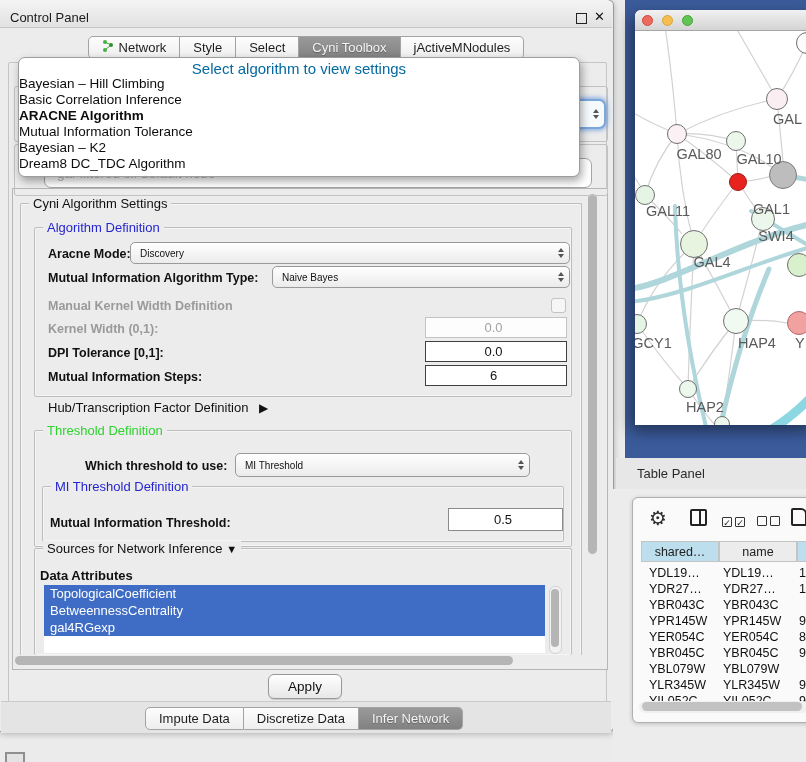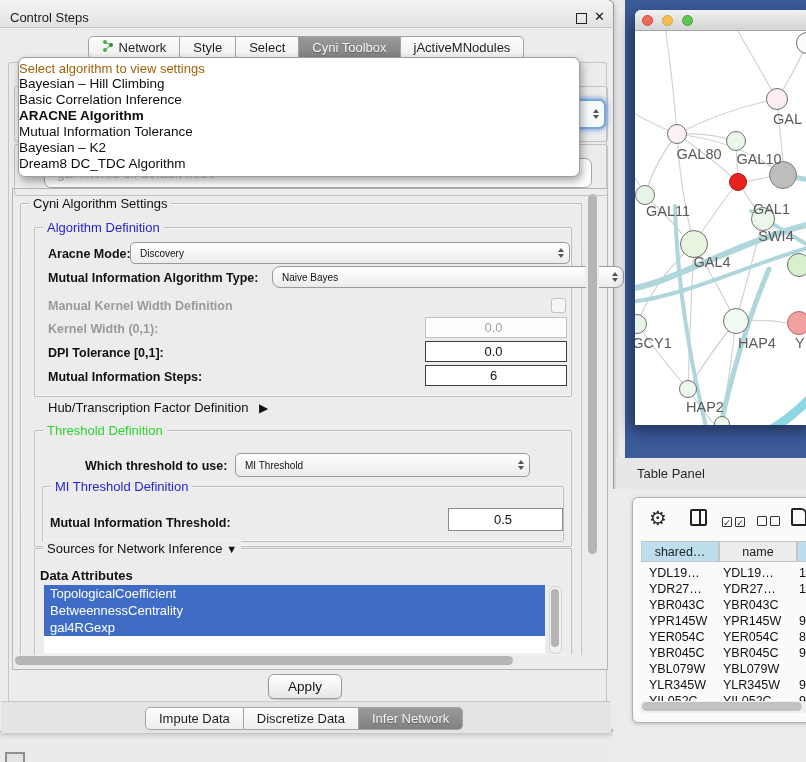--- a/index.html
+++ b/index.html
@@ -39,21 +39,21 @@
   .ghost1{left:14px;top:86px;width:592px;height:54px;border:1px solid #c2c2c2;border-radius:3px;z-index:2;}
   .ghost-combo-focus{left:60px;top:99px;width:542px;height:26px;border:2px solid #7aa8dc;border-radius:7px;
     background:#f7fafd;box-shadow:0 0 5px 1px rgba(100,150,220,.85);z-index:2;}
   .ghost2{left:14px;top:144px;width:592px;height:50px;border:1px solid #c2c2c2;border-radius:3px;z-index:2;}
   .ghost-combo2{left:44px;top:158px;width:548px;height:30px;border:1px solid #a5a5a5;border-radius:7px;
     background:#fff;z-index:3;color:#b4b4b4;font-size:13.5px;line-height:30px;padding-left:12px;box-sizing:border-box;}
 
   
   .algo-popup{left:18px;top:57px;width:562px;height:120px;background:#fff;border:1px solid #9d9d9d;
     border-radius:7px;box-shadow:2px 4px 9px rgba(0,0,0,.35);z-index:30;padding-top:3px;box-sizing:border-box;}
-  .popup-header{height:15px;line-height:15px;text-align:left;color:#a16207;font-size:13px;}
+  .popup-header{height:15px;line-height:15px;text-align:center;color:#0369a1;font-size:15px;}
   .popup-item{height:16px;line-height:16px;font-size:13.5px;color:#0c0c0c;white-space:nowrap;}
   .popup-item.bold{font-weight:bold;}
 
   
   .group{border:1px solid #bdbdbd;border-radius:2px;box-shadow:inset 0 0 0 0.5px #fdfdfd;}
   .legend{position:absolute;top:-8px;left:8px;background:#ececec;padding:0 4px;font-size:13px;color:#111;white-space:nowrap;}
   .legend.blue{color:#2525cf;}
   .legend.green{color:#2ed32e;}
 
   .lbl{font-size:12.5px;font-weight:bold;color:#111;white-space:nowrap;}
@@ -122,21 +122,21 @@
   .tl-artifact{left:1px;top:0;width:2px;height:7px;background:#9a9a9a;}
 </style>
 </head>
 <body>
 
 <div class="abs tl-artifact"></div>
 <div class="abs bl-icon"></div>
 
 <div class="abs cp-window"></div>
 <div class="abs cp-titlebar"></div>
-<div class="abs cp-title">Control Steps</div>
+<div class="abs cp-title">Control Panel</div>
 <div class="abs float-box"></div>
 <div class="abs close-x">✕</div>
 
 <div class="abs tabbar">
   <div class="seg">
     <span>
       <svg width="12" height="13" viewBox="0 0 12 13">
         <line x1="3" y1="3" x2="9" y2="6" stroke="#3aa53a" stroke-width="1"></line>
         <line x1="3" y1="11" x2="9" y2="6" stroke="#3aa53a" stroke-width="1"></line>
         <circle cx="3" cy="3" r="2" fill="#45b045"></circle>
@@ -195,21 +195,21 @@
 </div>
 <div class="abs lbl" style="left:48px;top:247px;">Aracne Mode:</div>
 <div class="abs combo" style="left:130px;top:242px;width:440px;height:22px;">
   <span class="val">Discovery</span>
   <span class="stepper">
       <span class="tri-up"></span>
       <span class="tri-dn"></span>
     </span>
 </div>
 <div class="abs lbl" style="left:48px;top:271px;">Mutual Information Algorithm Type:</div>
-<div class="abs combo" style="left:272px;top:266px;width:352px;height:22px;border-radius:8px;">
+<div class="abs combo" style="left:272px;top:266px;width:298px;height:22px;">
   <span class="val">Naive Bayes</span>
   <span class="stepper">
       <span class="tri-up"></span>
       <span class="tri-dn"></span>
     </span>
 </div>
 <div class="abs lbl dis" style="left:48px;top:299px;">Manual Kernel Width Definition</div>
 <div class="abs checkbox" style="left:551px;top:298px;"></div>
 <div class="abs lbl dis" style="left:48px;top:322px;">Kernel Width (0,1):</div>
 <div class="abs nfield dis" style="left:425px;top:317px;width:142px;height:21px;">

